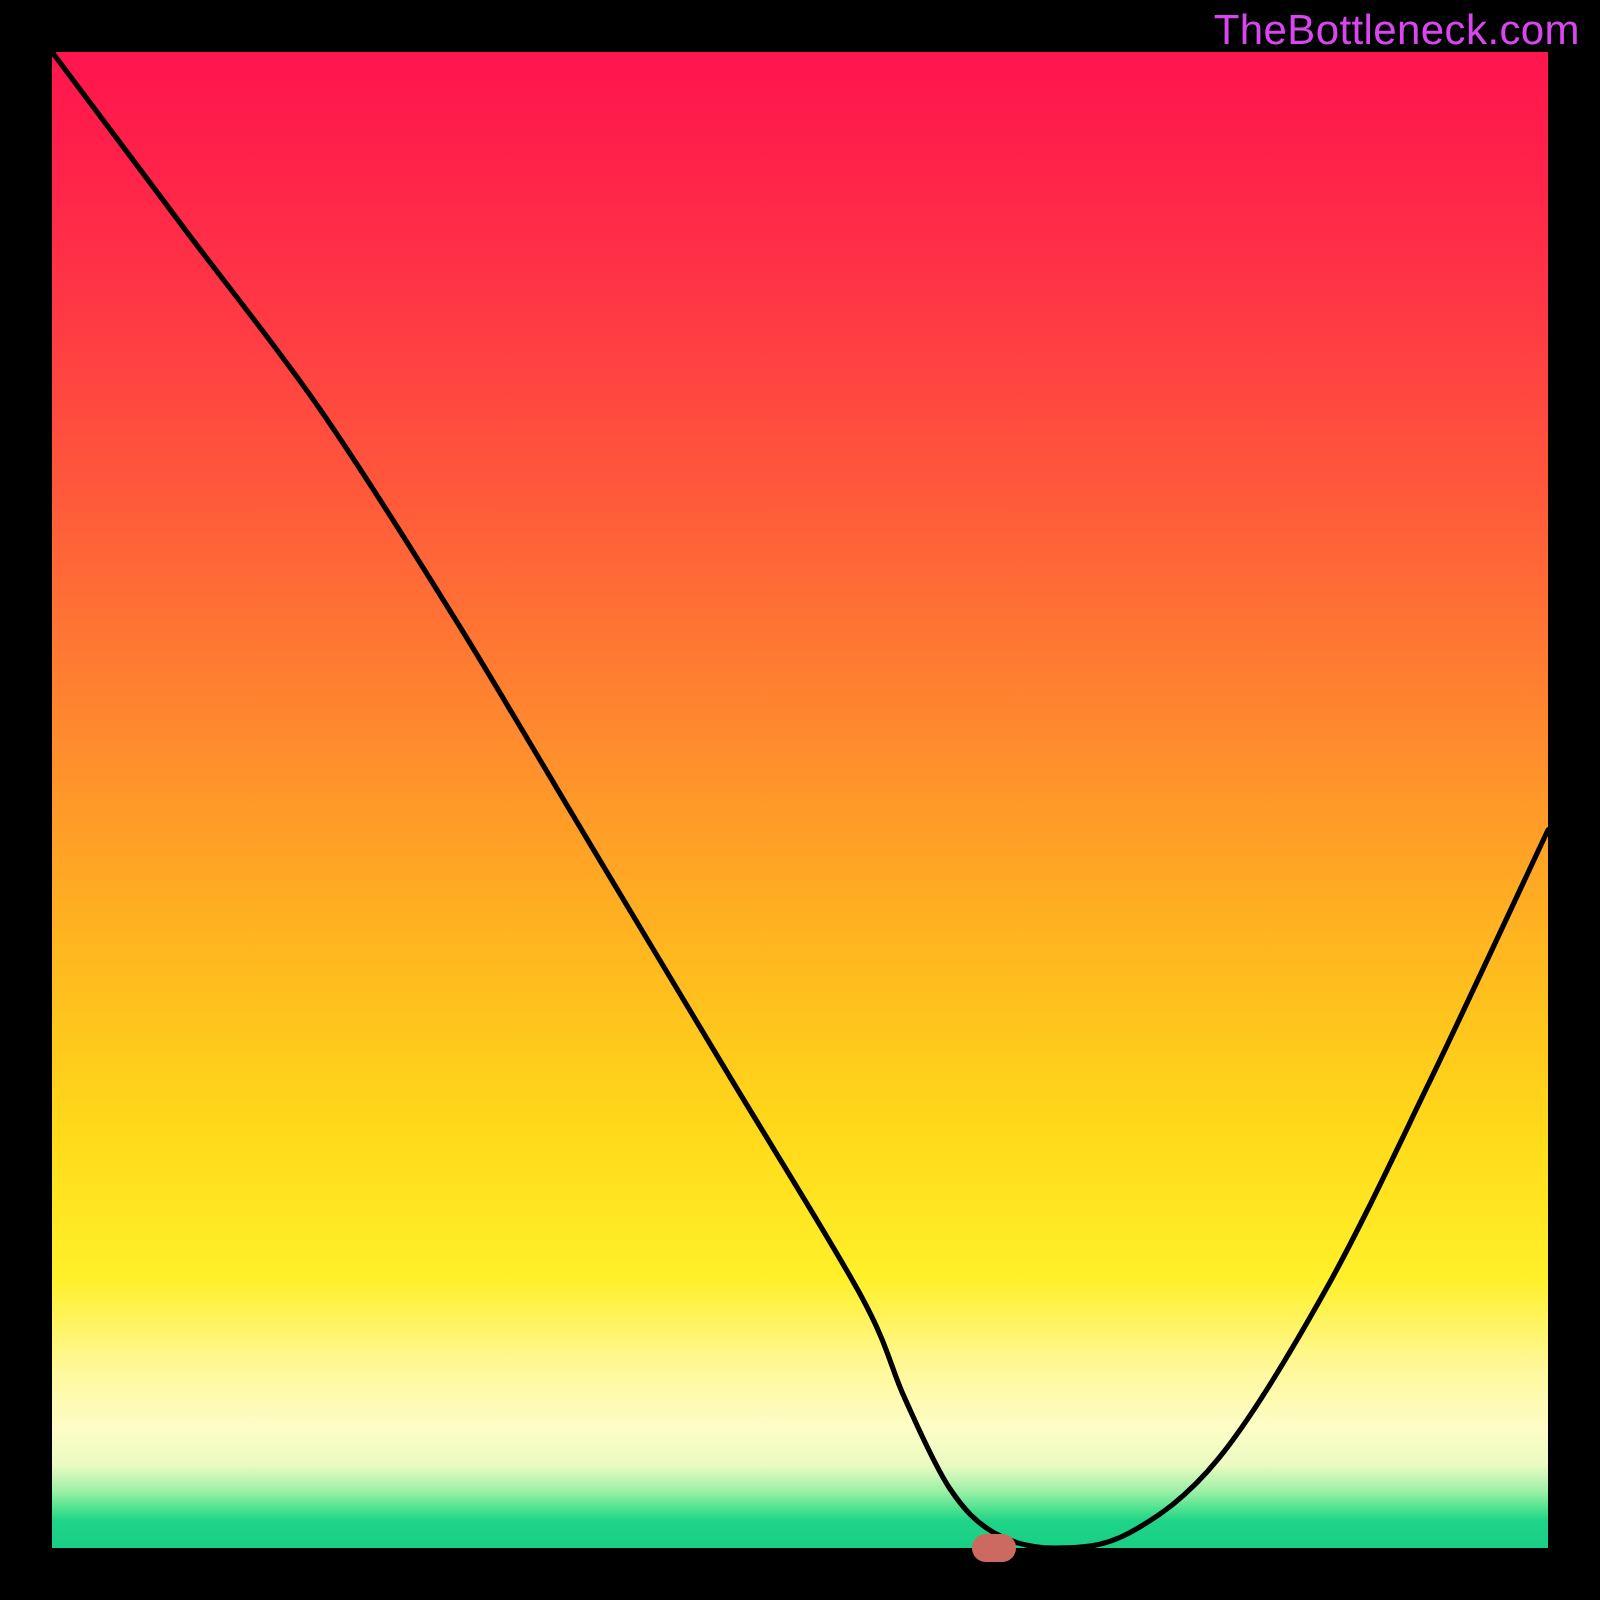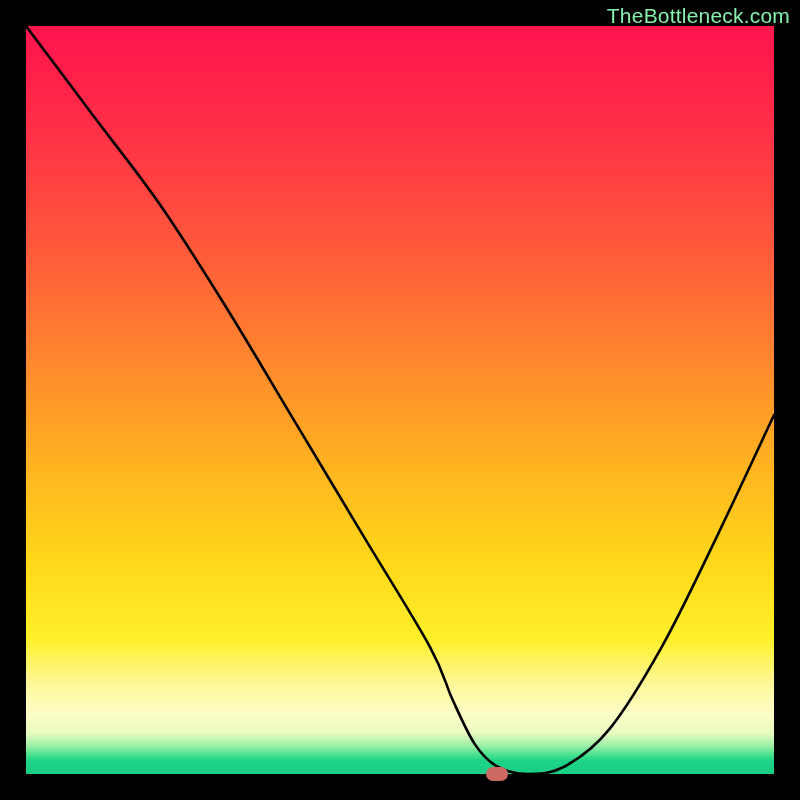--- a/index.html
+++ b/index.html
@@ -56,21 +56,21 @@
     height: 14px;
     border-radius: 7px;
     background: #cc6a61;
     transform: translate(-50%, -50%);
     pointer-events: none;
   }
   .attribution {
     position: absolute;
     top: 4px;
     right: 10px;
-    color: #86efac;
+    color: #d946ef;
     font-size: 21px;
     font-weight: 500;
     letter-spacing: 0.2px;
     font-family: Arial, Helvetica, sans-serif;
     margin-left: 44px;
   }
 </style>
 </head>
 <body>
 

